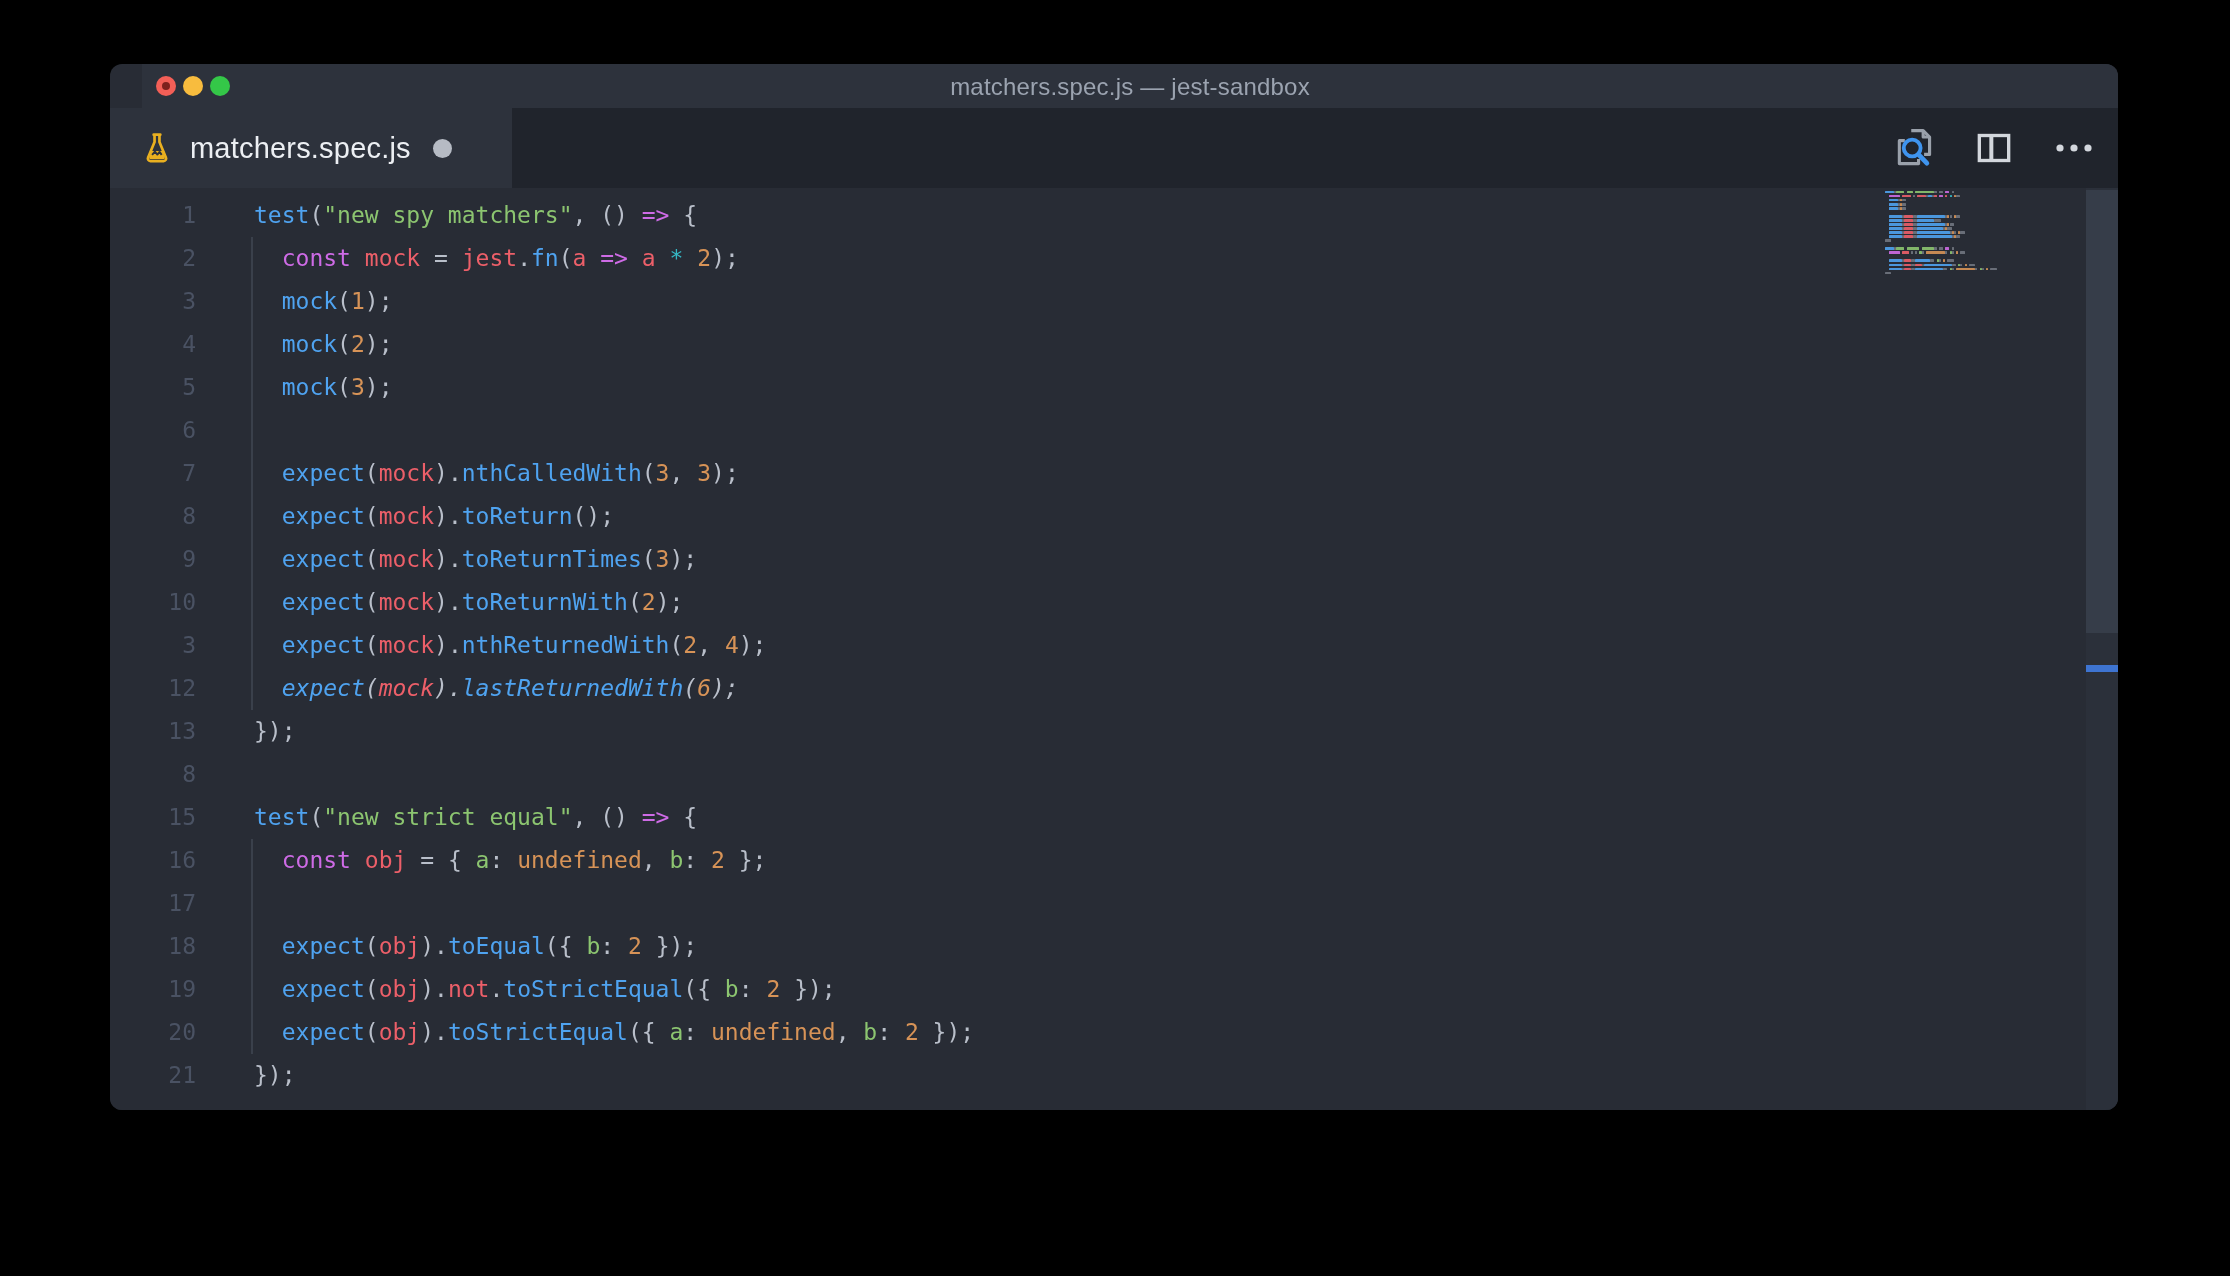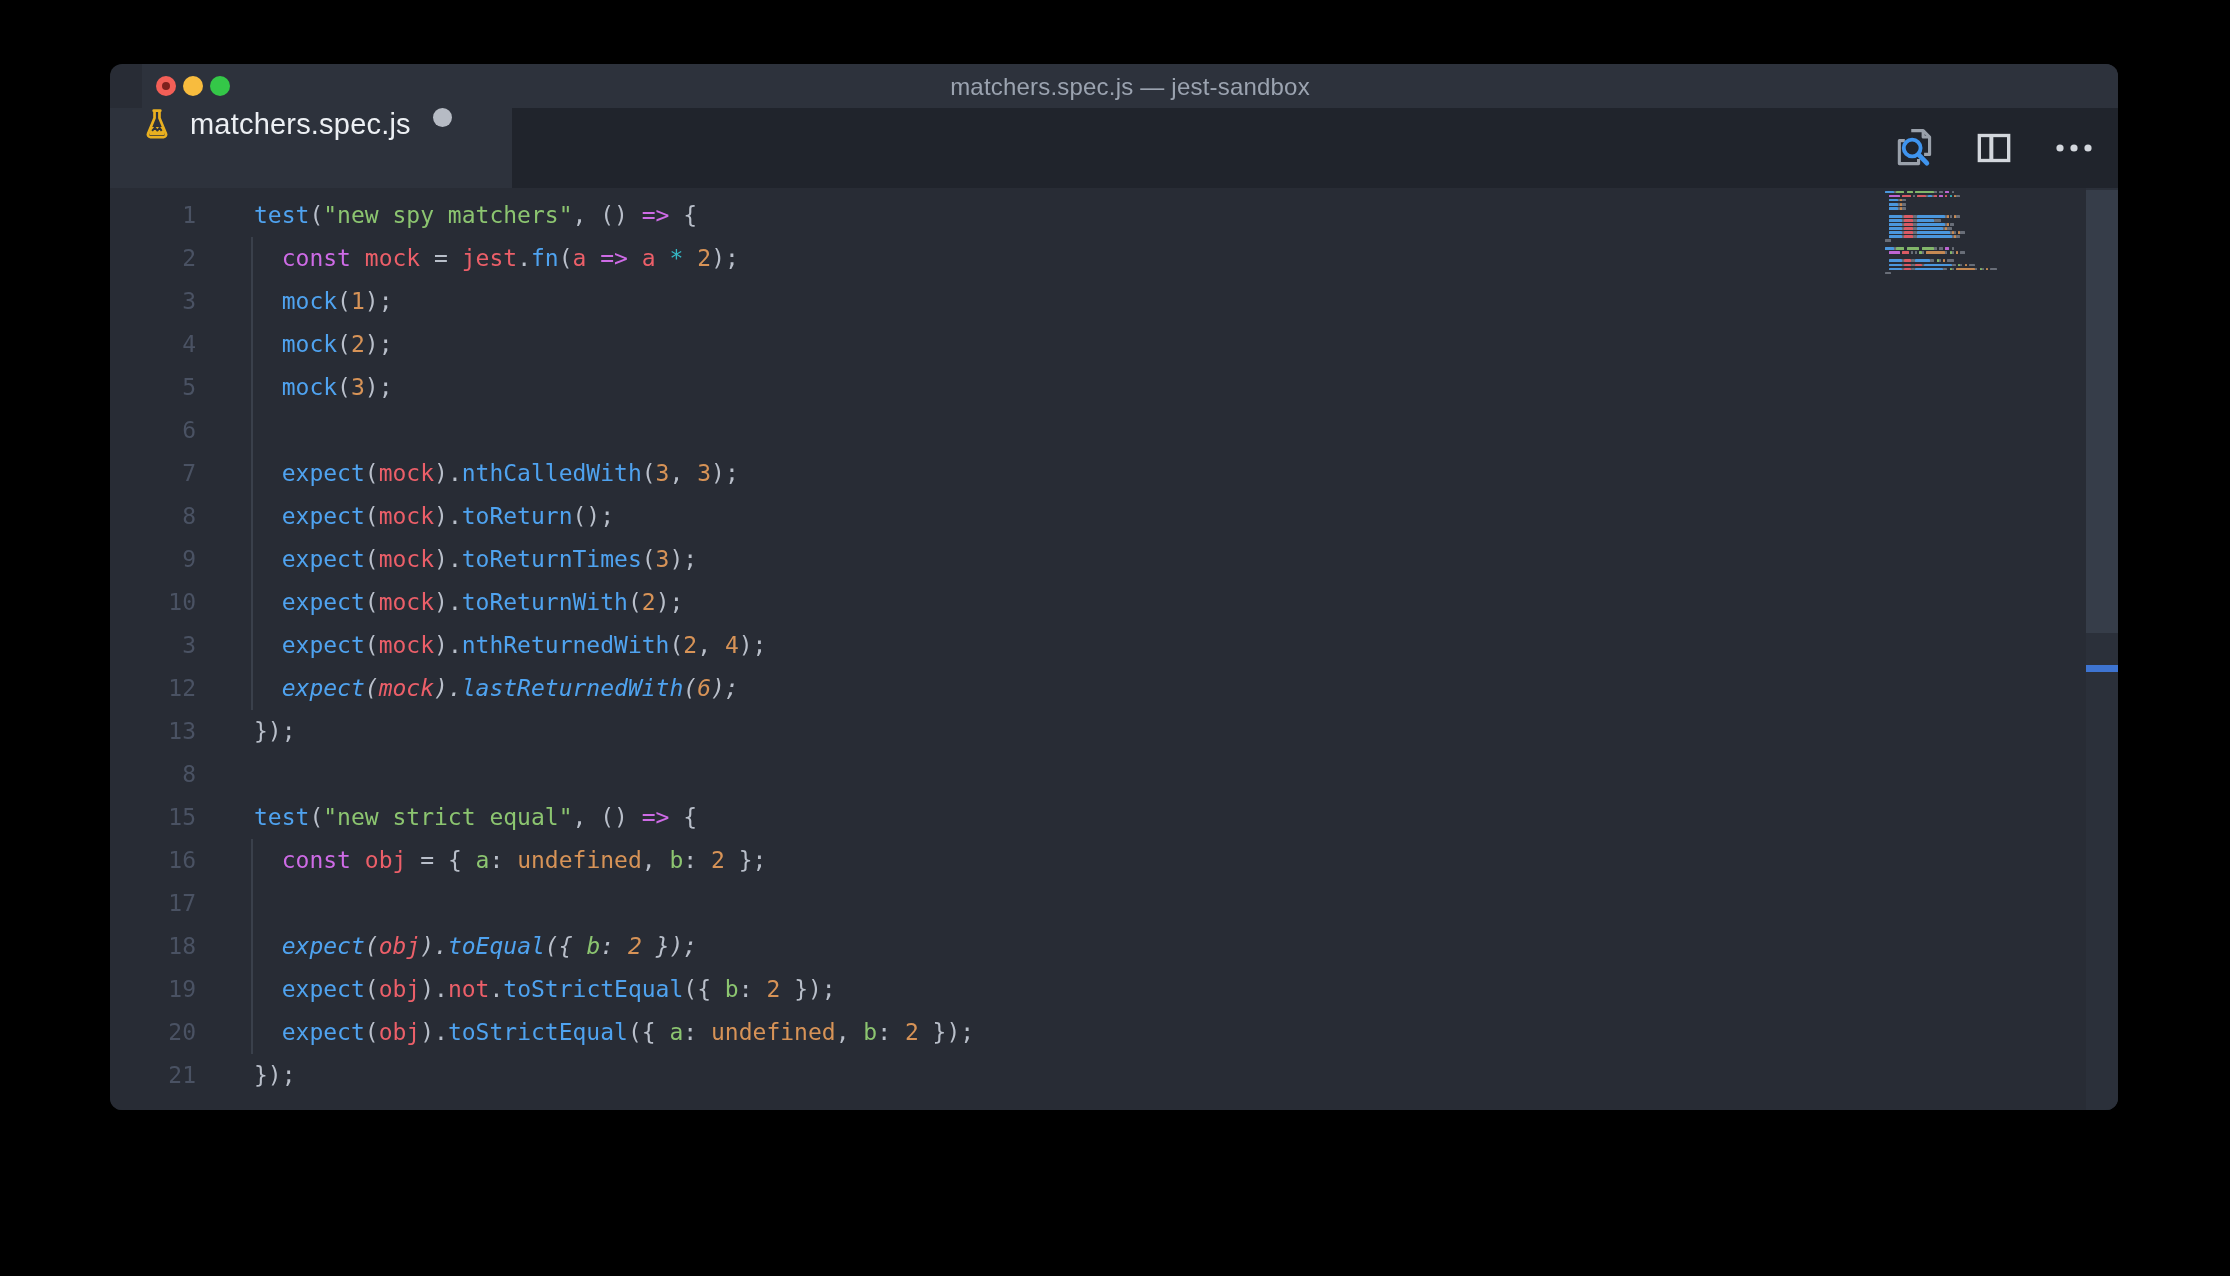--- a/index.html
+++ b/index.html
@@ -20,21 +20,21 @@
   .light.zoom{background:var(--c-zoom,#34c748);}
   .unsaved-dot{position:absolute;left:6px;top:6px;width:8px;height:8px;border-radius:50%;background:#7e211d;}
   .window-title{
     position:absolute;left:0;right:0;top:0;height:44px;line-height:46px;
     text-align:center;color:#9ba3b0;font-size:24px;letter-spacing:.2px;
   }
   
   .tabbar{position:absolute;top:44px;left:0;right:0;height:80px;background:var(--c-tabstripBg,#20242c);}
   .tab{
     position:absolute;left:0;top:0;width:402px;height:80px;
-    background:var(--c-chromeBg,#2d323c);display:flex;
+    background:var(--c-chromeBg,#2d323c);display:flex;align-items:center;
   }
   .tab-icon{margin-left:32px;width:30px;height:32px;flex:none;}
   .tab-label{margin-left:18px;font-size:29px;color:#eceff3;font-weight:500;letter-spacing:.2px;}
   .mod-dot{width:19px;height:19px;border-radius:50%;background:#b6bbc4;margin-left:22px;flex:none;}
   .actions{position:absolute;right:22px;top:0;height:80px;display:flex;align-items:center;gap:36px;}
   .action-btn{width:44px;height:48px;display:flex;align-items:center;justify-content:center;}
   
   .editor{position:absolute;top:124px;left:0;right:0;bottom:0;background:var(--c-editorBg,#282c35);}
   .code-area{position:absolute;top:6px;left:0;right:210px;}
   .code-row{
@@ -193,21 +193,21 @@
           <div class="line-text" style="padding-left: 85.692px;"><span class="t-kw">const</span><span class="t-p"> </span><span class="t-v">obj</span><span class="t-p"> = { </span><span class="t-s">a</span><span class="t-p">: </span><span class="t-n">undefined</span><span class="t-p">, </span><span class="t-s">b</span><span class="t-p">: </span><span class="t-n">2</span><span class="t-p"> };</span></div>
         </div>
         <div class="code-row">
           <div class="gutter">17</div>
           <div class="indent-guide"></div>
           <div class="line-text" style="padding-left: 85.692px;"></div>
         </div>
         <div class="code-row">
           <div class="gutter">18</div>
           <div class="indent-guide"></div>
-          <div class="line-text" style="padding-left: 85.692px; font-style: italic;"><span class="t-fn">expect</span><span class="t-p">(</span><span class="t-v">obj</span><span class="t-p">).</span><span class="t-fn">toEqual</span><span class="t-p">({ </span><span class="t-s">b</span><span class="t-p">: </span><span class="t-n">2</span><span class="t-p"> });</span></div>
+          <div class="line-text" style="padding-left: 85.692px;"><span class="t-fn">expect</span><span class="t-p">(</span><span class="t-v">obj</span><span class="t-p">).</span><span class="t-fn">toEqual</span><span class="t-p">({ </span><span class="t-s">b</span><span class="t-p">: </span><span class="t-n">2</span><span class="t-p"> });</span></div>
         </div>
         <div class="code-row">
           <div class="gutter">19</div>
           <div class="indent-guide"></div>
           <div class="line-text" style="padding-left: 85.692px;"><span class="t-fn">expect</span><span class="t-p">(</span><span class="t-v">obj</span><span class="t-p">).</span><span class="t-v">not</span><span class="t-p">.</span><span class="t-fn">toStrictEqual</span><span class="t-p">({ </span><span class="t-s">b</span><span class="t-p">: </span><span class="t-n">2</span><span class="t-p"> });</span></div>
         </div>
         <div class="code-row">
           <div class="gutter">20</div>
           <div class="indent-guide"></div>
           <div class="line-text" style="padding-left: 85.692px;"><span class="t-fn">expect</span><span class="t-p">(</span><span class="t-v">obj</span><span class="t-p">).</span><span class="t-fn">toStrictEqual</span><span class="t-p">({ </span><span class="t-s">a</span><span class="t-p">: </span><span class="t-n">undefined</span><span class="t-p">, </span><span class="t-s">b</span><span class="t-p">: </span><span class="t-n">2</span><span class="t-p"> });</span></div>

